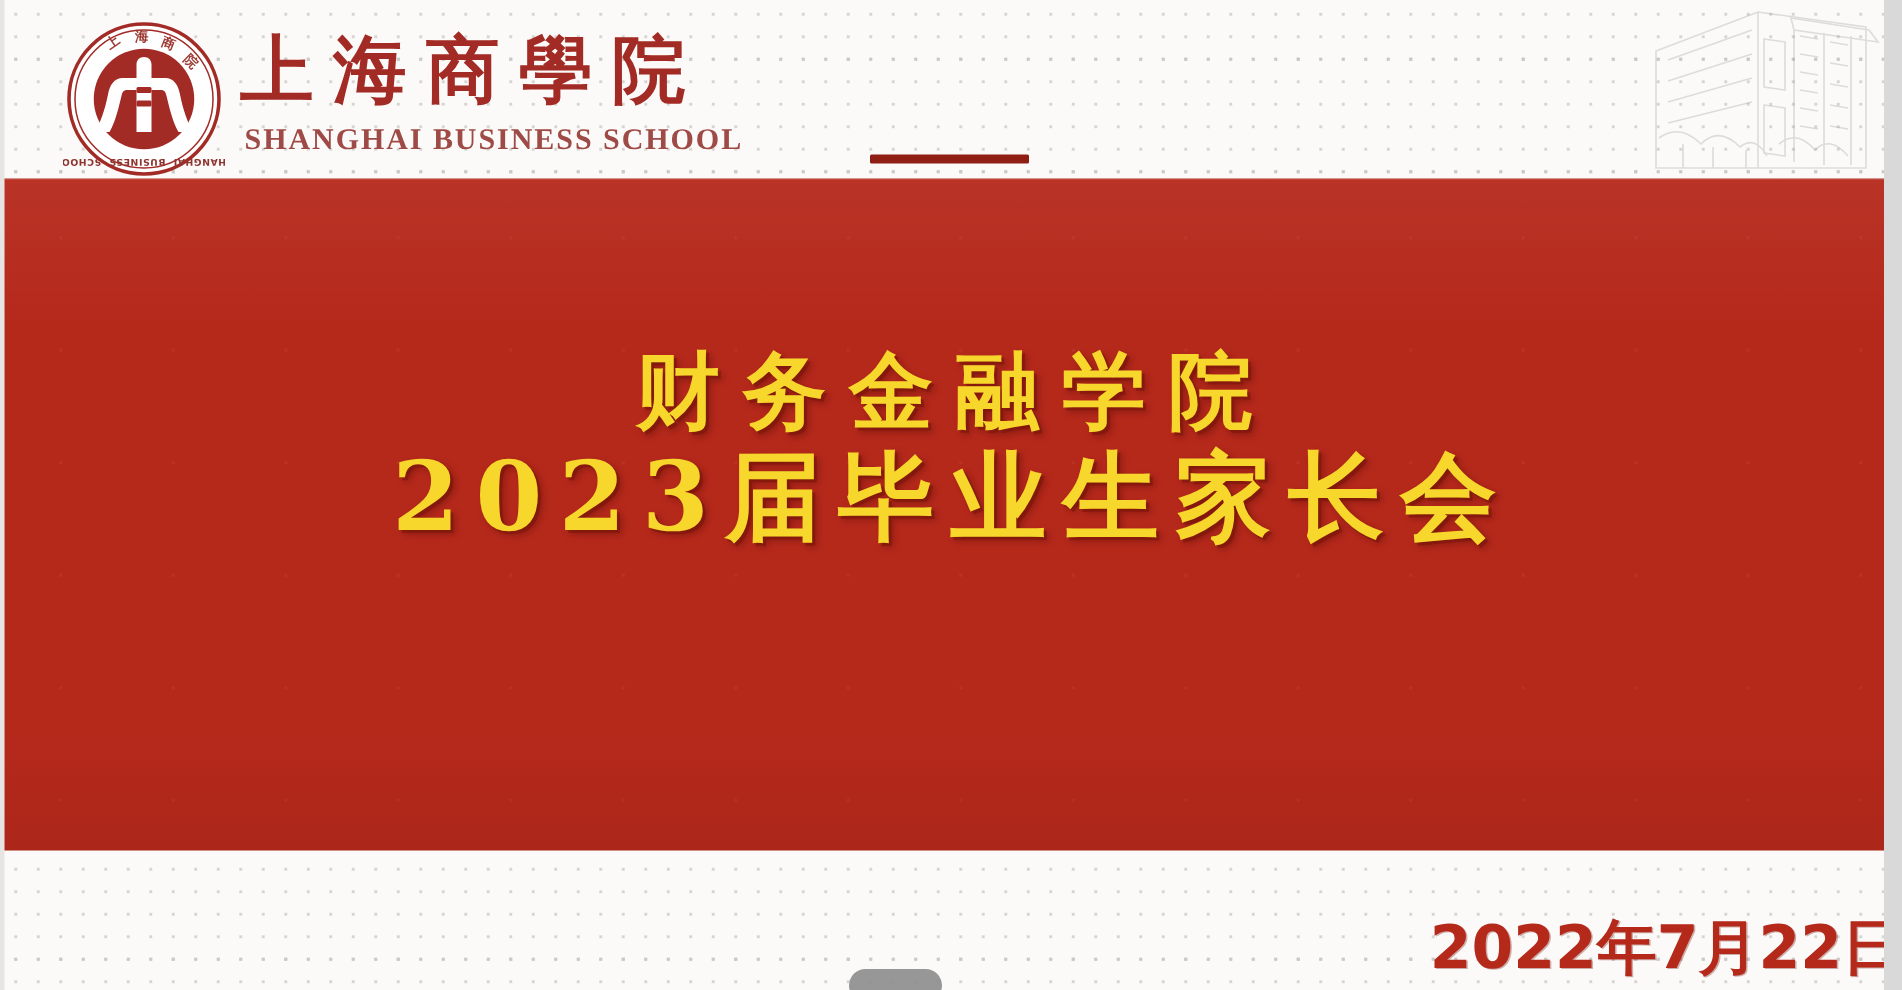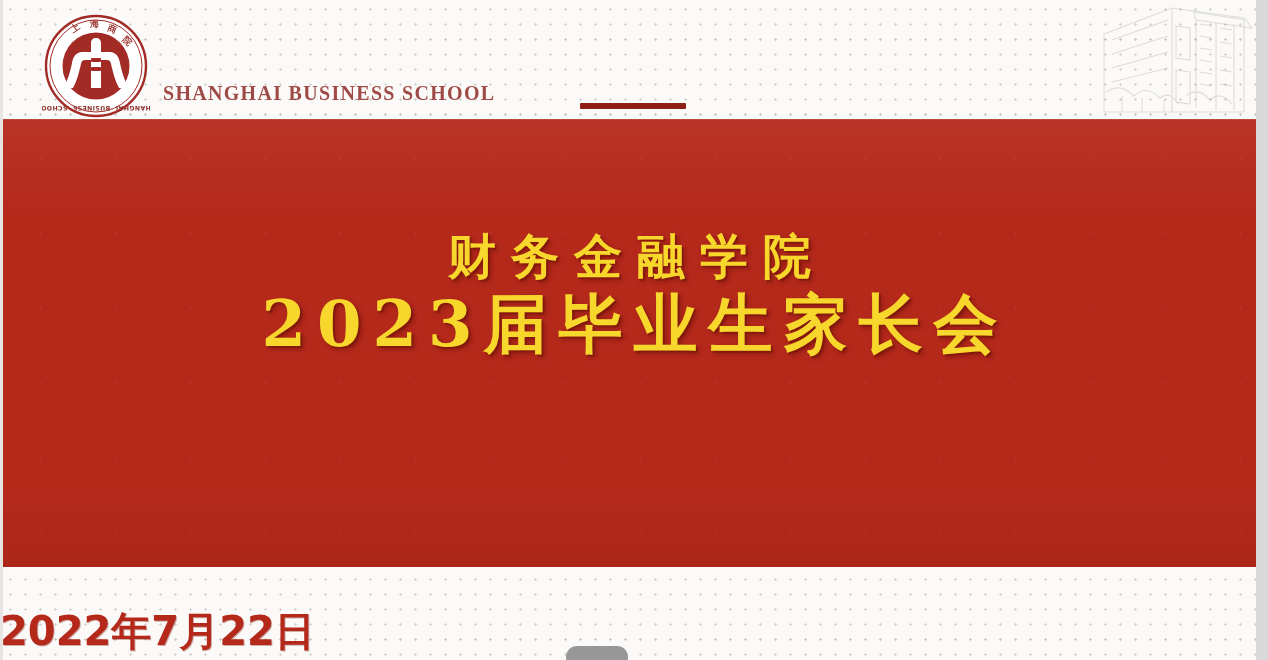--- a/index.html
+++ b/index.html
@@ -147,37 +147,37 @@
     font-family: "DejaVu Serif", "Liberation Serif", serif;
     font-weight: 700;
     color: #f7d72b;
     text-shadow:
        2px 2px 0 rgba(120,20,10,.55),
        3px 3px 5px rgba(90,12,6,.45);
     line-height: 1.08;
     white-space: nowrap;
   }
   .band-title .l1 {
-    font-size: 48px;
+    font-size: 56px;
     letter-spacing: 15px;
     padding-left: 15px;
   }
   .band-title .l2 {
     font-size: 64px;
     letter-spacing: 11px;
     padding-left: 11px;
     margin-top: 6px;
   }
 
   
   .date {
     position: absolute;
     left: 0; right: 0;
     top: 604px;
-    text-align: left;
+    text-align: right;
     font-family: "DejaVu Sans", "Liberation Sans", sans-serif;
     font-size: 40px;
     font-weight: 700;
     color: #b5291b;
     letter-spacing: 0px;
     text-shadow: 1px 1px 0 rgba(120,30,20,.35);
     white-space: nowrap;
   }
 
   
@@ -217,20 +217,21 @@
           <text x="48" y="13">海</text>
           <text x="65" y="16" transform="rotate(22 65 16)">商</text>
           <text x="80" y="26" transform="rotate(44 80 26)">院</text>
         </g>
         <g fill="#8e332d" font-family="DejaVu Sans, sans-serif" font-size="6.2" font-weight="700" letter-spacing="0.4">
           <text x="54" y="52" text-anchor="middle" transform="rotate(180 54 52) translate(0 -40)">SHANGHAI&nbsp;&nbsp;BUSINESS&nbsp;&nbsp;SCHOOL</text>
         </g>
       </svg>
     </div>
 
+    <div class="school-cn">上海商學院</div>
 
     <div class="school-en">SHANGHAI BUSINESS SCHOOL</div>
 
     <div class="building">
       <svg width="180" height="119" viewBox="0 0 180 119" xmlns="http://www.w3.org/2000/svg">
         <g fill="none" stroke="#8d8d8d" stroke-width="1.1" opacity=".9">
           <path d="M28 34 L96 8 L168 18 L168 112 L28 112 Z"></path>
           <path d="M96 8 L96 112"></path>
           <path d="M118 12 L170 20 L176 28 L120 20 Z"></path>
           <path d="M120 20 L120 108 M140 22 L140 110 M158 24 L158 110"></path>

